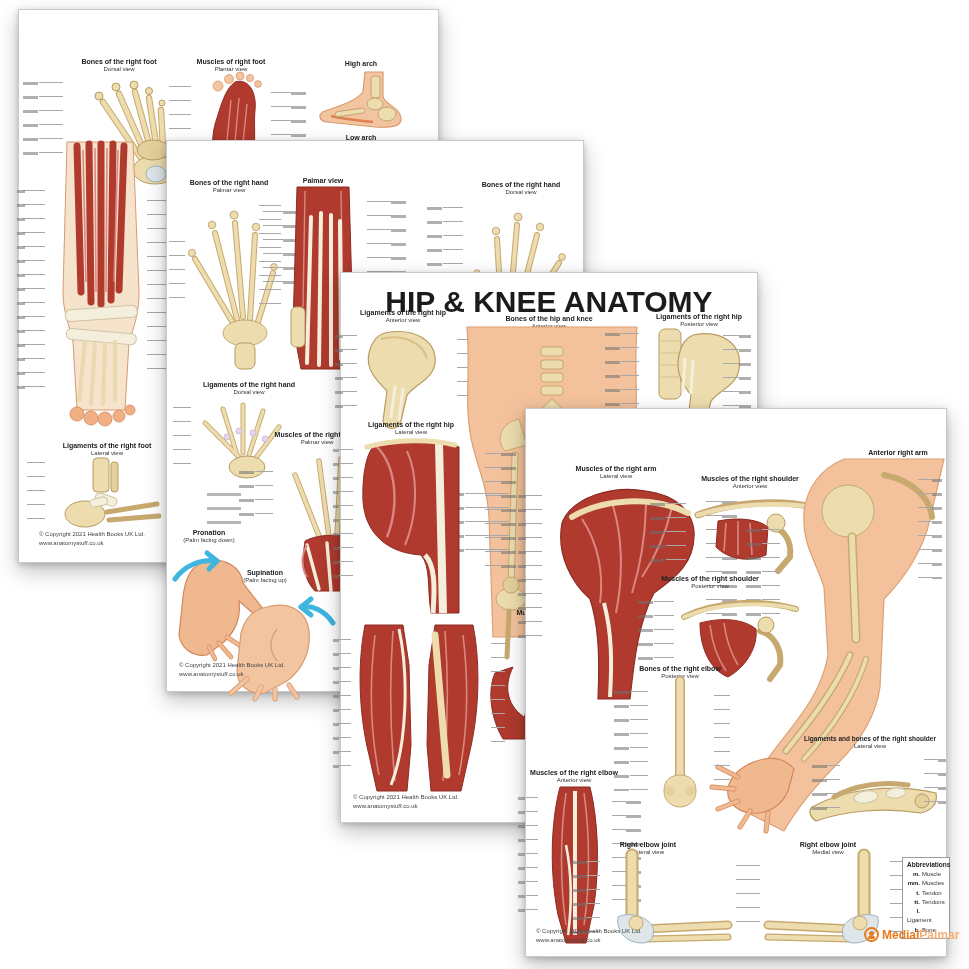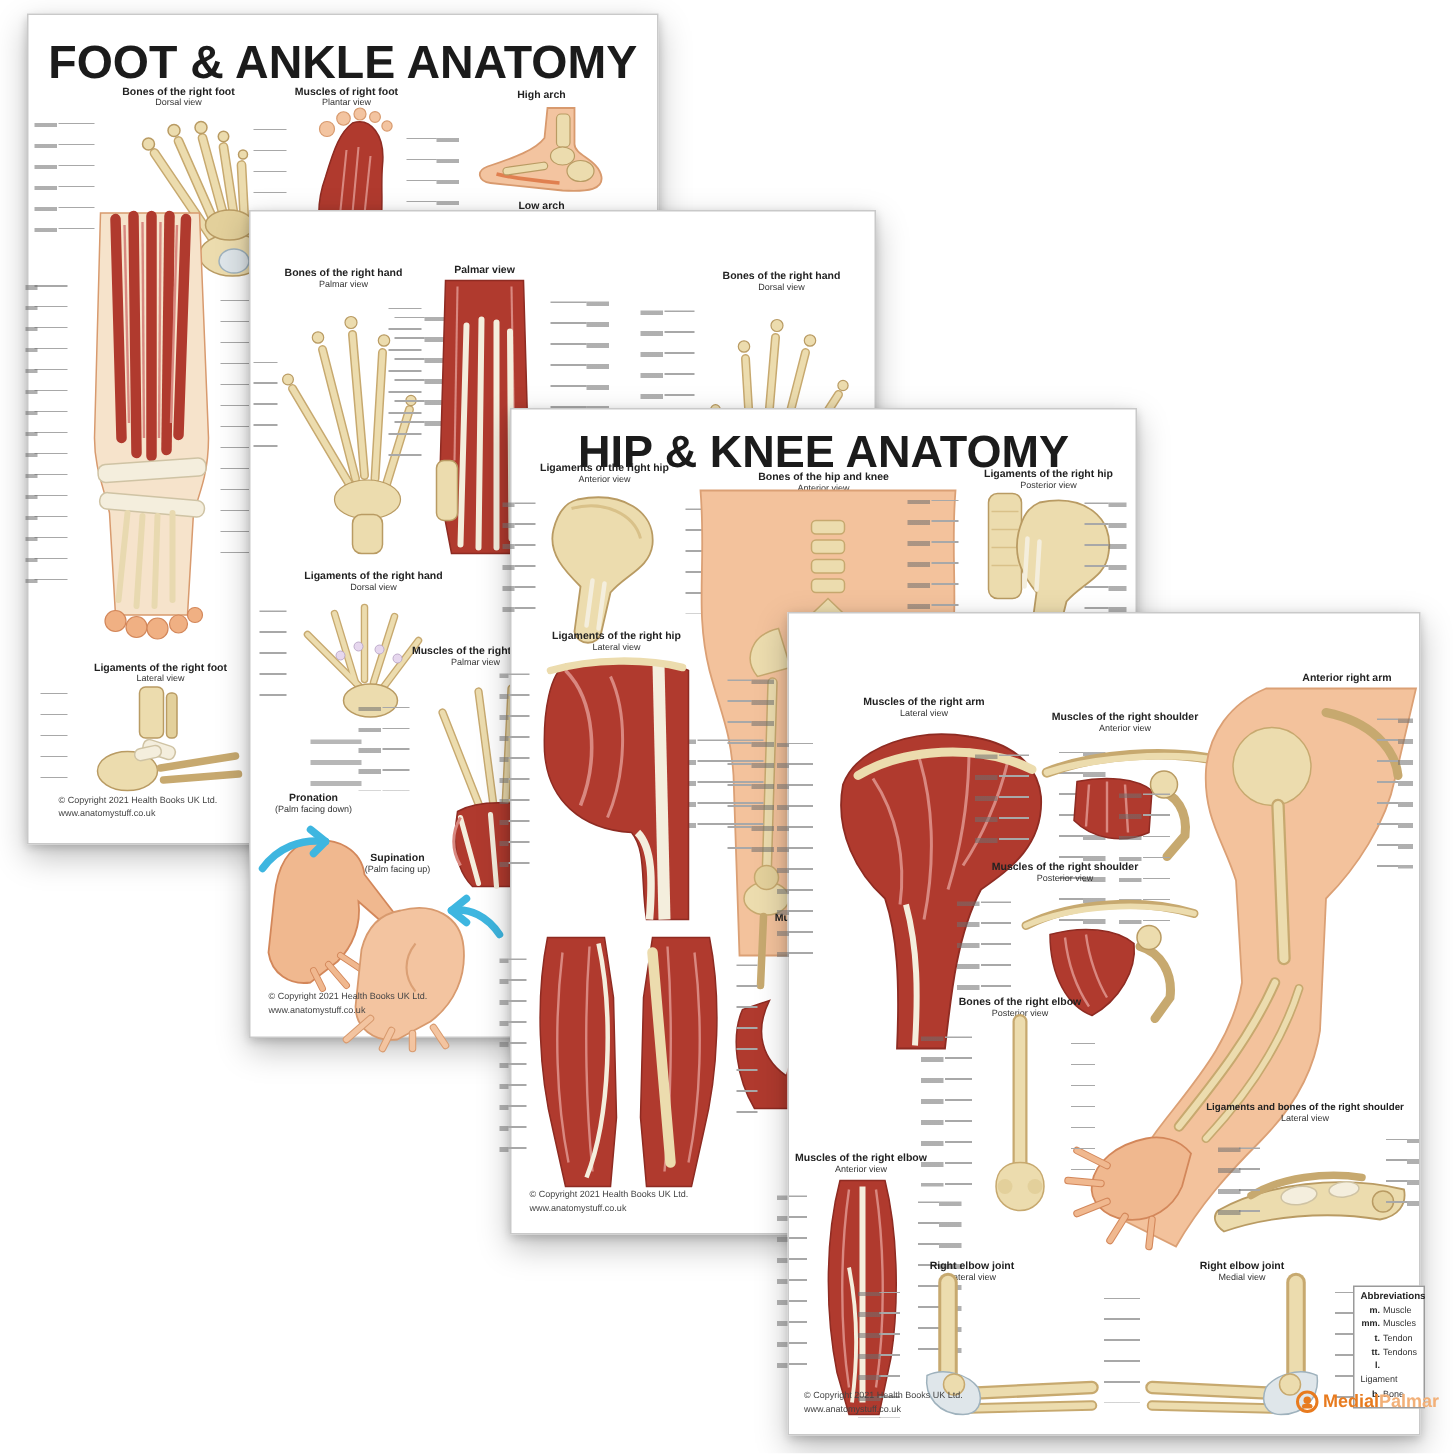--- a/index.html
+++ b/index.html
@@ -27,21 +27,20 @@
   .logo-a{font-weight:700;font-size:12px;color:#e87b1f;letter-spacing:0;}
   .logo-s{font-weight:700;font-size:12px;color:#f2b078;}
   svg{position:absolute;overflow:visible;}
 </style>
 </head>
 <body>
 
 <div class="stage">
 
   <div class="poster" style="left:18px;top:9px;width:419px;height:552px;z-index:1">
-    <div class="ptitle" style="top:16px;font-size:31px">FOOT &amp; ANKLE ANATOMY</div>
 
     <div class="cap" style="left:100px;top:48px">
       <div class="cap-t">Bones of the right foot</div>
       <div class="cap-v">Dorsal view</div>
     </div>
     <svg width="130" height="110" viewBox="0 0 130 110" style="left:38px;top:62px">
       <g stroke="#c7a96f" stroke-width="6.5" stroke-linecap="round">
         <path d="M88 92 L46 30" fill="none"></path>
           <path d="M92 90 L62 22" fill="none"></path>
         <path d="M97 90 L78 20" fill="none"></path>

